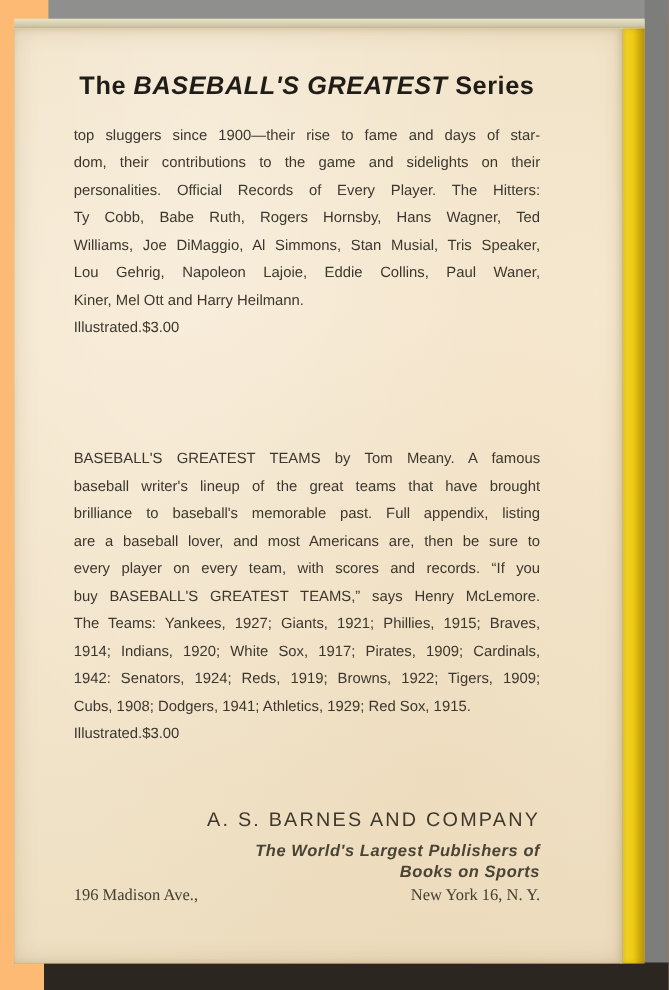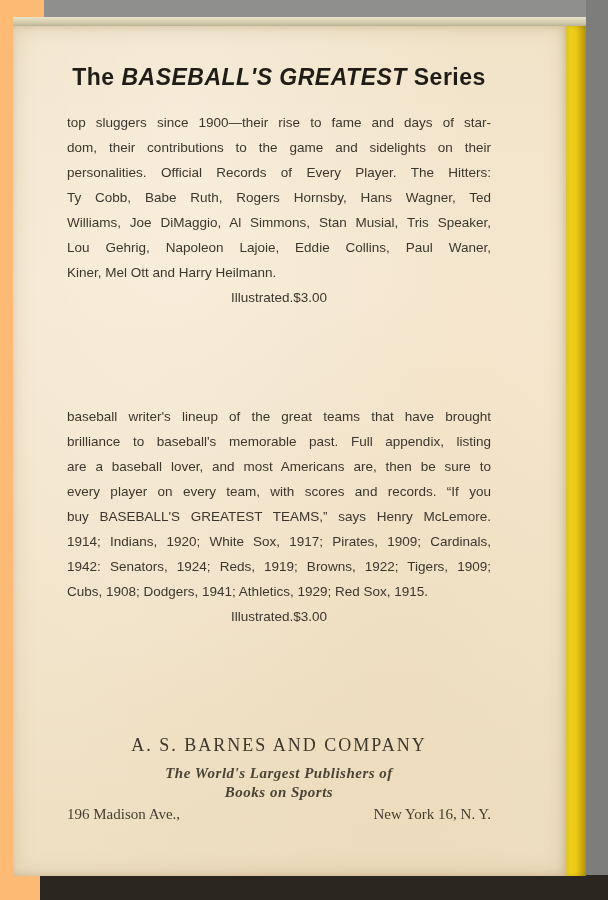--- a/index.html
+++ b/index.html
@@ -28,27 +28,27 @@
   .content{position:absolute;left:54px;top:0;width:424px;height:100%;}
 
   .series-title{position:absolute;top:38px;left:50%;transform:translateX(-50%);
                 white-space:nowrap;font-size:23px;font-weight:bold;color:#201d18;
                 letter-spacing:0.5px;}
   .series-title .em{font-style:italic;letter-spacing:0.5px;}
 
   .para{position:absolute;left:0;width:424px;font-size:13.5px;line-height:25px;}
   .para .line{text-align:justify;text-align-last:justify;height:25px;overflow:visible;white-space:nowrap;}
   .para .line.last{text-align:center;text-align-last:left;}
-  .price-row{display:flex;justify-content:center;height:25px;line-height:25px;}
+  .price-row{display:flex;justify-content:flex-start;height:25px;line-height:25px;}
 
   .para1{top:84px;}
   .para2{top:378px;}
 
-  .publisher{position:absolute;top:706px;left:0;right:0;text-align:center;
-             font-family:Liberation Serif, serif;color:#454033;}
+  .publisher{position:absolute;top:706px;left:0;right:0;text-align:right;
+             font-family:Liberation Sans, sans-serif;color:#454033;}
   .pub-name{font-size:18px;line-height:26px;letter-spacing:2px;color:#3d382c;}
   .pub-tagline{font-size:15px;line-height:19px;font-style:italic;font-weight:bold;
                letter-spacing:0.5px;margin-top:6px;color:#4a4436;}
 
   .address-row{position:absolute;top:780px;left:0;right:0;display:flex;
                justify-content:space-between;font-family:"Liberation Serif","DejaVu Serif",serif;
                font-size:15px;color:#454033;}
 </style>
 </head>
 <body>
@@ -79,25 +79,27 @@
           <div class="line">Williams, Joe DiMaggio, Al Simmons, Stan Musial, Tris Speaker,</div>
           <div class="line">Lou Gehrig, Napoleon Lajoie, Eddie Collins, Paul Waner,</div>
           <div class="line last">Kiner, Mel Ott and Harry Heilmann.</div>
           <div class="price-row">
             <span>Illustrated.</span>
             <span>$3.00</span>
           </div>
         </div>
 
         <div class="para para2">
+          <div class="line">BASEBALL'S GREATEST TEAMS by Tom Meany.  A famous</div>
           <div class="line">baseball writer's lineup of the great teams that have brought</div>
           <div class="line">brilliance to baseball's memorable past.  Full appendix, listing</div>
           <div class="line">are a baseball lover, and most Americans are, then be sure to</div>
           <div class="line">every player on every team, with scores and records.  “If you</div>
           <div class="line">buy BASEBALL'S GREATEST TEAMS,” says Henry McLemore.</div>
+          <div class="line">The Teams: Yankees, 1927; Giants, 1921; Phillies, 1915; Braves,</div>
           <div class="line">1914; Indians, 1920; White Sox, 1917; Pirates, 1909; Cardinals,</div>
           <div class="line">1942: Senators, 1924; Reds, 1919; Browns, 1922; Tigers, 1909;</div>
           <div class="line last">Cubs, 1908; Dodgers, 1941; Athletics, 1929; Red Sox, 1915.</div>
           <div class="price-row">
             <span>Illustrated.</span>
             <span>$3.00</span>
           </div>
         </div>
 
         <div class="publisher">

